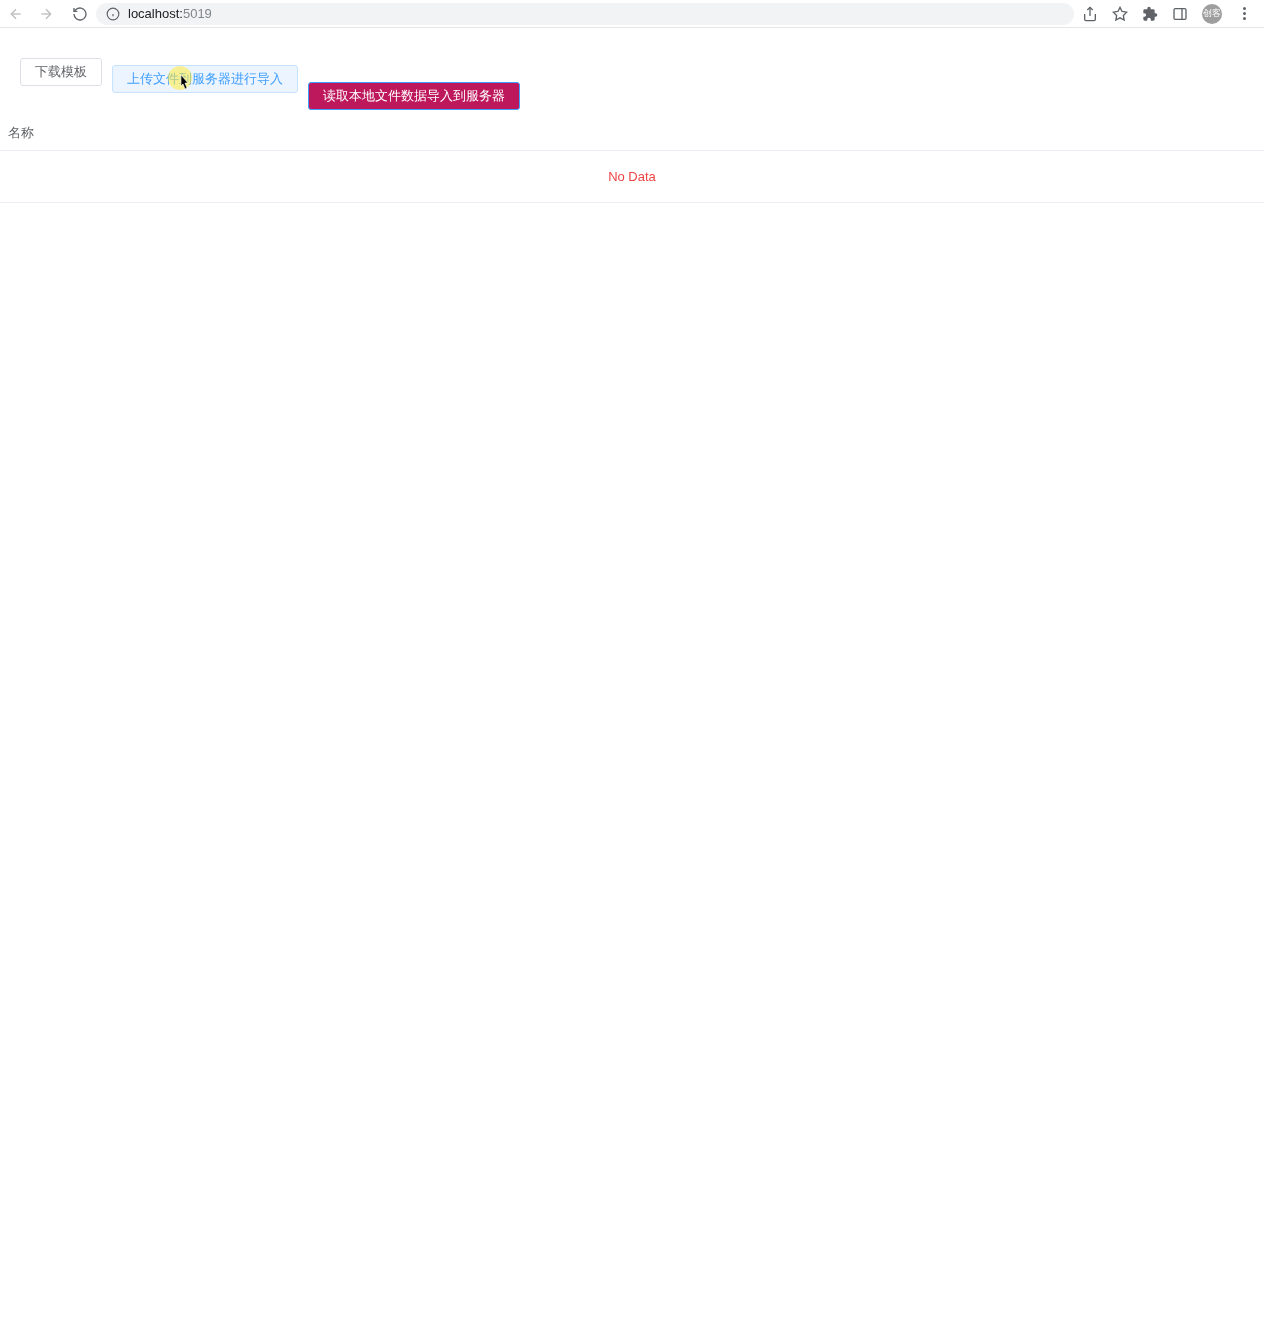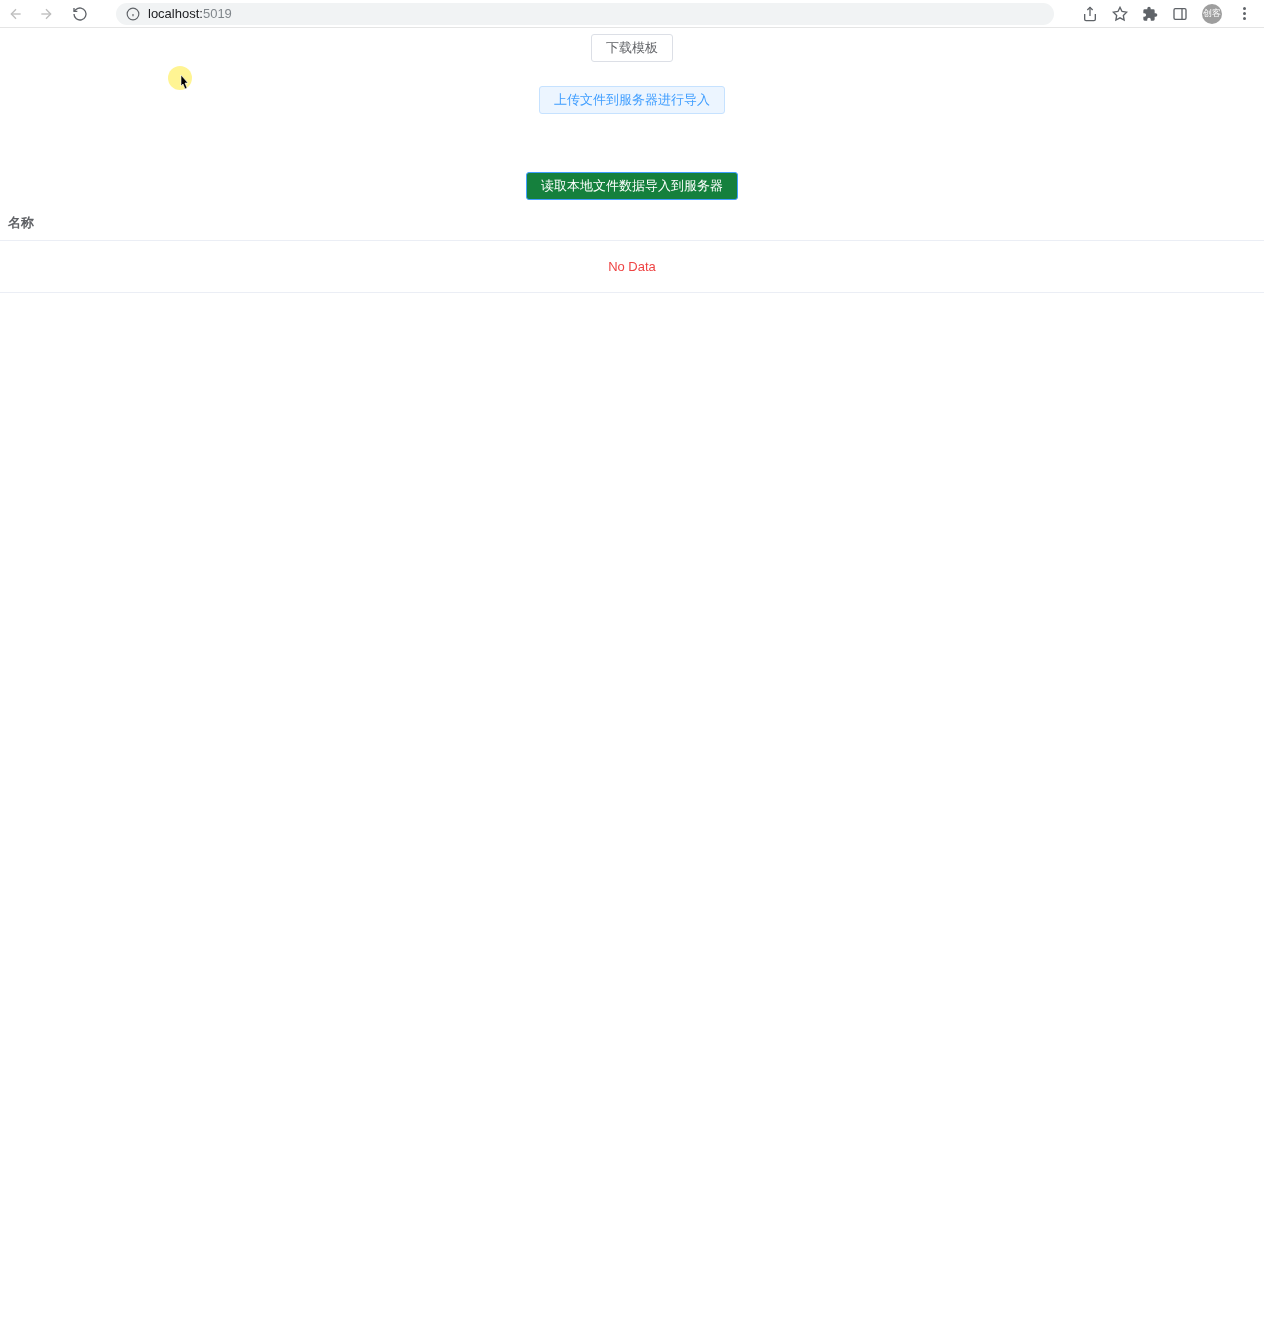--- a/index.html
+++ b/index.html
@@ -1,48 +1,48 @@
 <!DOCTYPE html>
 <html><head>
   <meta charset="utf-8">
   <style>
     * { margin: 0; padding: 0; box-sizing: border-box; }
     body { font-family: -apple-system, BlinkMacSystemFont, "Segoe UI", "Microsoft YaHei", sans-serif; font-size: 14px; color: #303133; background: #fff; }
     
     
-    .browser-chrome { height: 28px; background: #fff; border-bottom: 1px solid #e5e5e5; display: flex; align-items: center; padding: 0 8px; gap: 22px; }
+    .browser-chrome { height: 28px; background: #fff; border-bottom: 1px solid #e5e5e5; display: flex; align-items: center; padding: 0 8px; gap: 2px; }
     .nav-arrows { display: flex; gap: 14px; align-items: center; }
     .nav-arrow { width: 16px; height: 16px; color: #5f6368; display: flex; align-items: center; justify-content: center; }
     .nav-arrow.disabled { color: #bdbdbd; }
     .reload-icon { width: 16px; height: 16px; color: #5f6368; margin-left: 4px; }
     .address-bar { flex: 1; background: #f1f3f4; border-radius: 14px; height: 22px; display: flex; align-items: center; padding: 0 10px; gap: 8px; margin: 0 6px; }
     .info-icon { width: 14px; height: 14px; color: #5f6368; flex-shrink: 0; }
     .url-text { font-size: 13px; color: #202124; }
     .url-text .port { color: #80868b; }
     .chrome-actions { display: flex; align-items: center; gap: 14px; margin-right: 4px; }
     .chrome-icon { width: 16px; height: 16px; color: #5f6368; display: flex; align-items: center; justify-content: center; }
     .avatar-circle { width: 20px; height: 20px; border-radius: 50%; background: #9e9e9e; color: #fff; font-size: 9px; display: flex; align-items: center; justify-content: center; }
     .menu-dots { display: flex; flex-direction: column; gap: 2px; }
     .menu-dots span { width: 3px; height: 3px; background: #5f6368; border-radius: 50%; }
 
     
-    .page-toolbar { padding: 6px 20px; display: flex; gap: 10px; align-items: center; flex-direction: column; }
+    .page-toolbar { padding: 6px 20px; display: flex; gap: 10px; align-items: center; }
     .btn { height: 28px; padding: 0 14px; border-radius: 3px; font-size: 13px; cursor: pointer; display: inline-flex; align-items: center; justify-content: center; border: 1px solid #dcdfe6; background: #fff; color: #606266; }
     .btn-default { border: 1px solid #dcdfe6; background: #fff; color: #606266; }
     .btn-hover { border: 1px solid #c6e2ff; background: #ecf5ff; color: #409eff; margin-top: 14px; }
-    .btn-primary { border: 1px solid #409eff; background: #15803d; color: #fff; margin-top: 48px; }
+    .btn-primary { border: 1px solid #409eff; background: #be185d; color: #fff; margin-top: 48px; }
 
     
     .cursor-highlight { position: absolute; width: 24px; height: 24px; border-radius: 50%; background: rgba(255, 235, 59, 0.55); pointer-events: none; left: 168px; top: 38px; z-index: 10; }
     .cursor-pointer { position: absolute; left: 177px; top: 46px; z-index: 11; pointer-events: none; }
 
     
     .table-wrap { width: 100%; }
     .table-header { display: flex; border-bottom: 1px solid #ebeef5; background: #fff; }
-    .th { font-size: 13px; color: #606266; padding: 8px 8px; flex: 1; text-align: left; font-weight: bold; }
+    .th { font-size: 13px; color: #606266; padding: 8px 8px; flex: 1; text-align: left; font-weight: normal; }
     .table-empty { border-bottom: 1px solid #ebeef5; padding: 18px 0; text-align: center; color: #ef4444; font-size: 13px; }
   </style>
 </head>
 <body>
 
 <div class="browser-chrome">
   <div class="nav-arrows">
     <div class="nav-arrow disabled">
       <svg width="16" height="16" viewBox="0 0 24 24" fill="none" stroke="currentColor" stroke-width="2">
           <path d="M19 12H5"></path>

